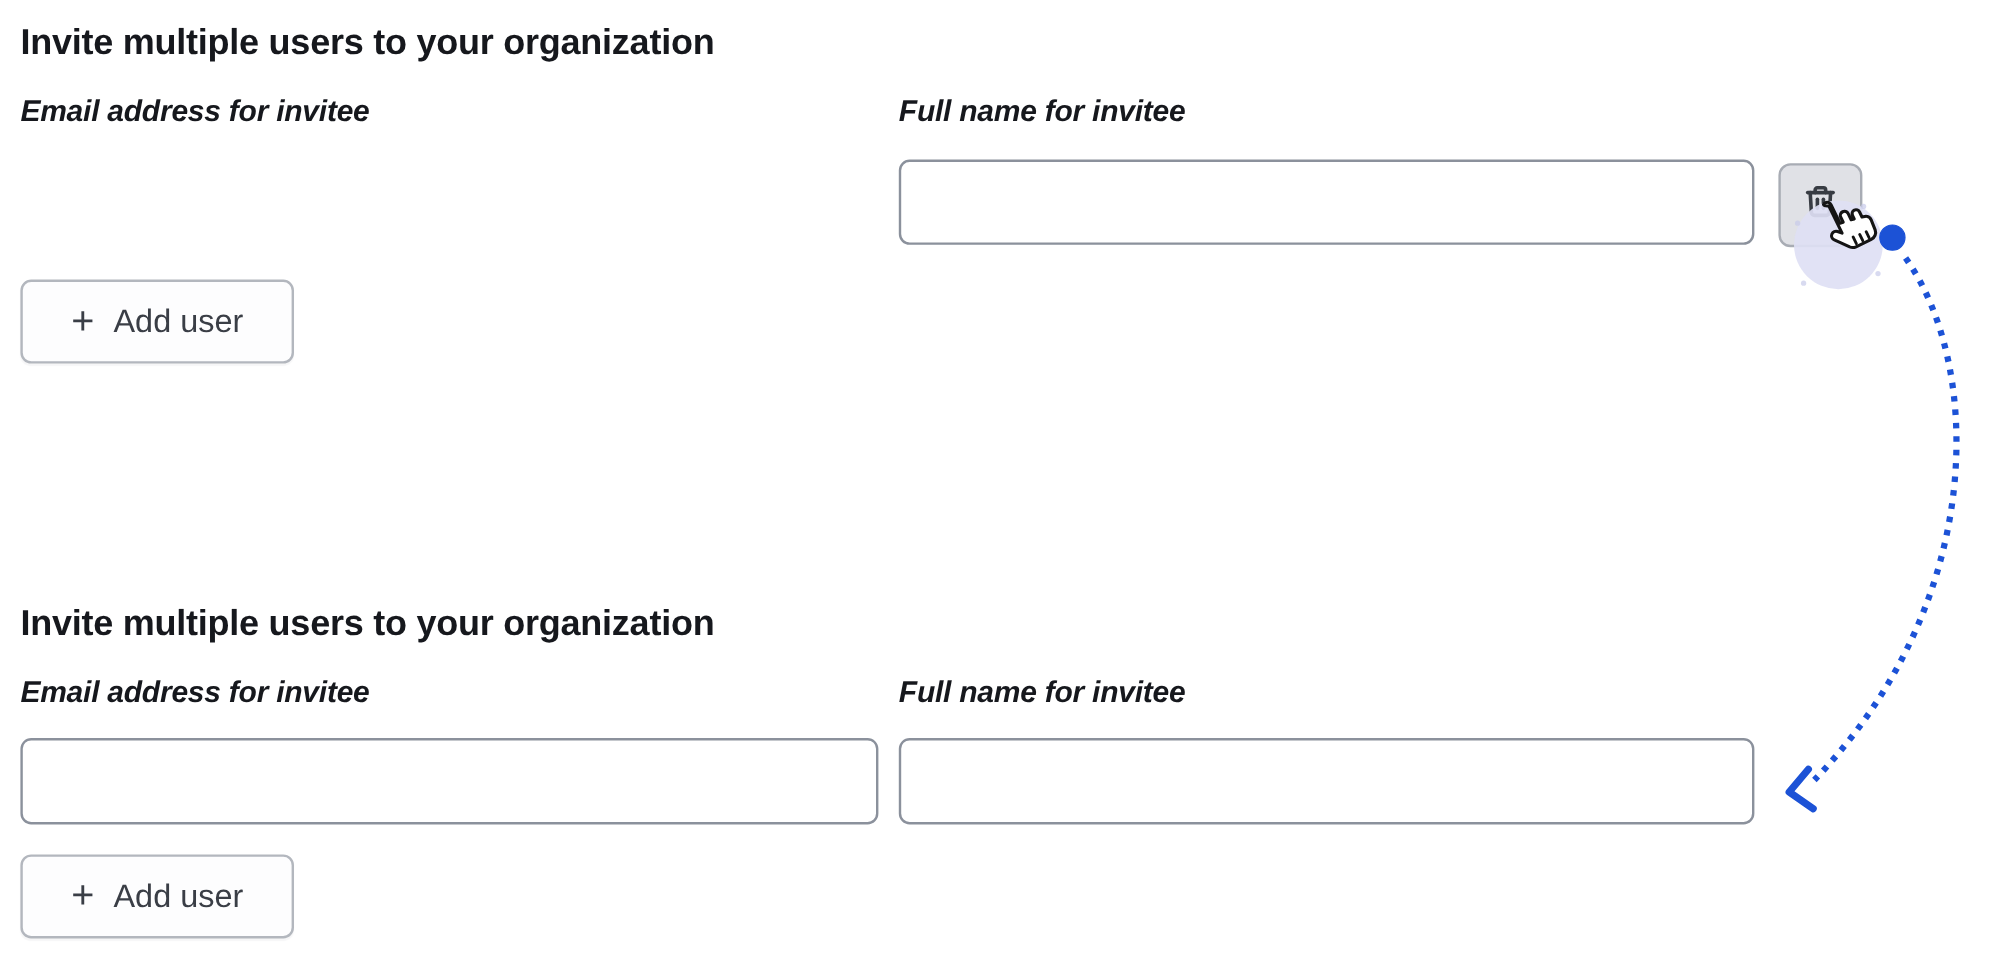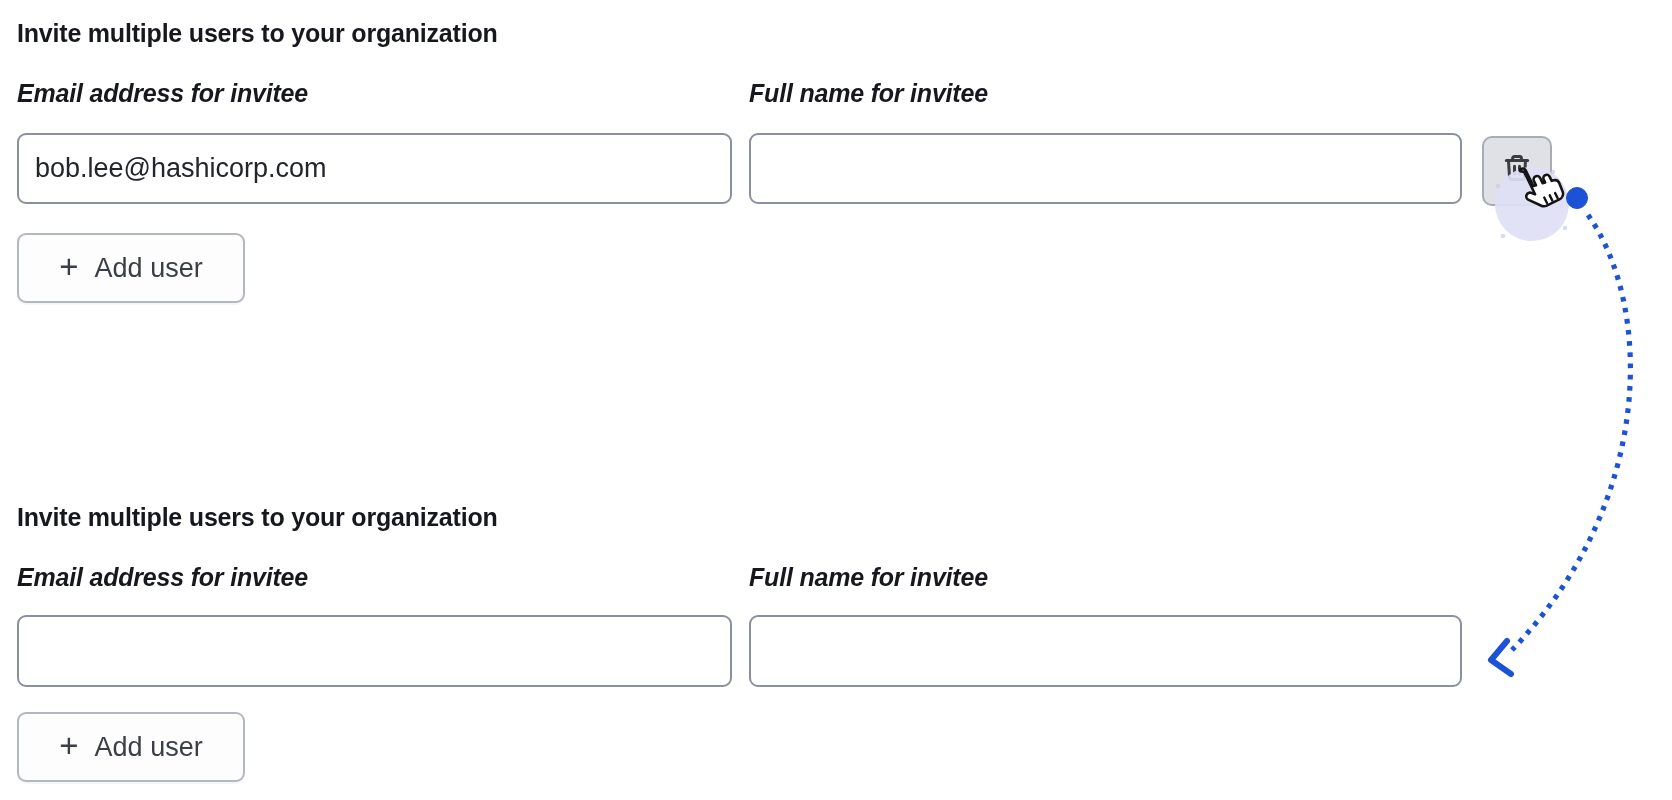--- a/index.html
+++ b/index.html
@@ -1,21 +1,21 @@
 <!DOCTYPE html>
 <html style="--accent-blue: #1c52d6; --text-primary: #16181d; --input-text: #22252b; --input-border: #8b919c; --button-border: #b3b7be; --button-text: #3a3e46; --trash-button-bg: #e0e1e6; --trash-button-border: #a8acb4; --cursor-halo: #dee0f4;"><head>
 <meta charset="utf-8">
 <style>
   html,body{margin:0;padding:0;background:#ffffff;}
   #canvas{
     position:relative;width:1672px;height:800px;background:#ffffff;overflow:hidden;
     font-family:"Liberation Sans","DejaVu Sans",sans-serif;
   }
   .heading{
-    position:absolute;font-size:25px;font-weight:700;color:var(--text-primary,#16181d);
+    position:absolute;font-size:30px;font-weight:700;color:var(--text-primary,#16181d);
     letter-spacing:-0.2px;white-space:nowrap;
   }
   .field-label{
     position:absolute;font-size:25px;font-weight:700;color:var(--text-primary,#16181d);
     letter-spacing:-0.2px;white-space:nowrap;font-style:italic;
   }
   .text-input{
     position:absolute;box-sizing:border-box;height:71px;background:#ffffff;
     border:2px solid var(--input-border,#8b919c);border-radius:9px;
     font-family:inherit;font-size:27px;color:var(--input-text,#22252b);
@@ -43,21 +43,20 @@
 </head>
 <body>
 
 <div id="canvas">
 
   <div class="heading" style="left:17px;top:19px">Invite multiple users to your organization</div>
 
   <div class="field-label" style="left:17px;top:79px">Email address for invitee</div>
   <div class="field-label" style="left:749px;top:79px">Full name for invitee</div>
 
-  <input class="text-input" style="left: 17px; top: 133px; width: 715px;" type="text" value="bob.lee@hashicorp.com">
   <input class="text-input" style="left: 749px; top: 133px; width: 713px;" type="text" value="">
 
   <button class="btn-trash">
     <svg width="30" height="32" viewBox="0 0 24 24" fill="none" stroke="#383c43" stroke-width="2.4" stroke-linecap="round" stroke-linejoin="round">
       <path d="M3.5 6h17"></path>
       <path d="M8.5 6V4.2a1.4 1.4 0 0 1 1.4-1.4h4.2a1.4 1.4 0 0 1 1.4 1.4V6"></path>
       <path d="M18.8 6l-.8 13.2a2.1 2.1 0 0 1-2.1 2h-7.8a2.1 2.1 0 0 1-2.1-2L5.2 6"></path>
       <path d="M10 10.5v6"></path>
       <path d="M14 10.5v6"></path>
     </svg>

